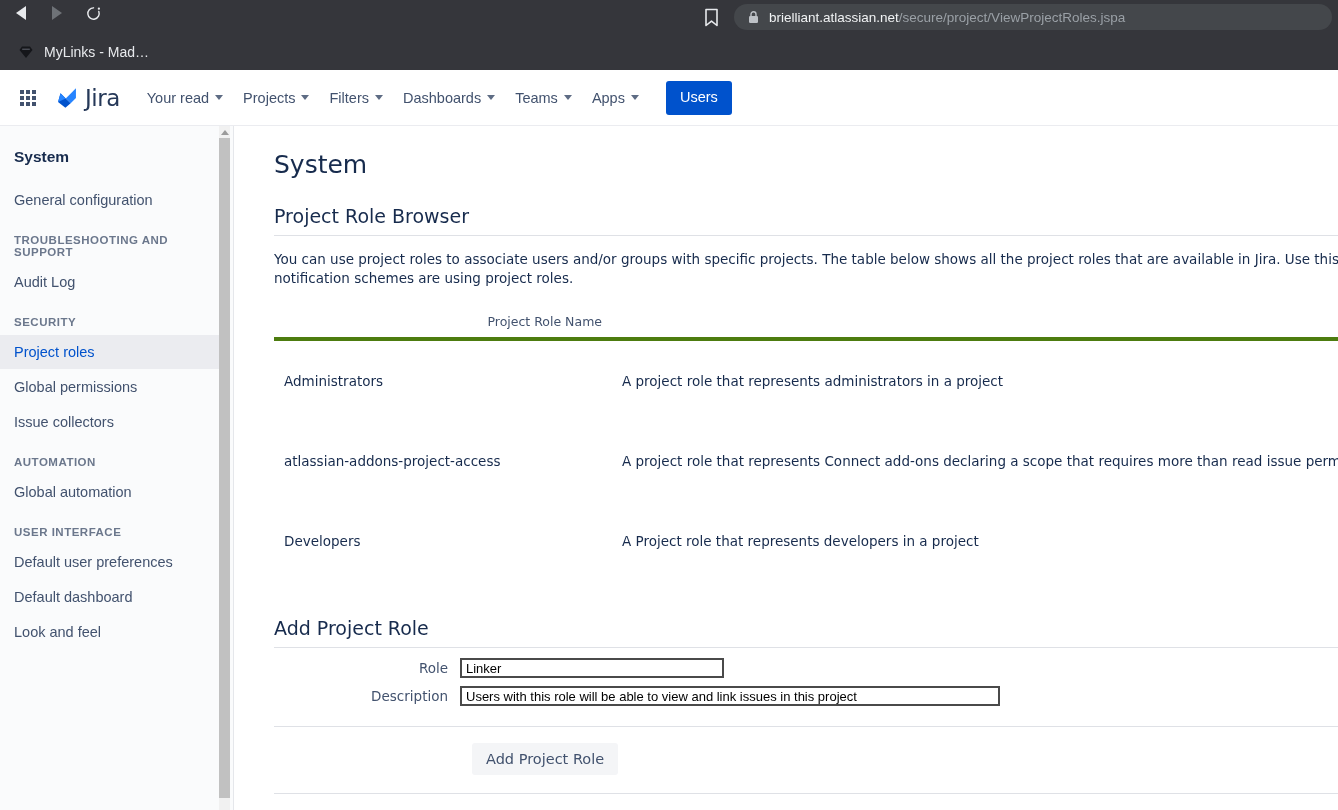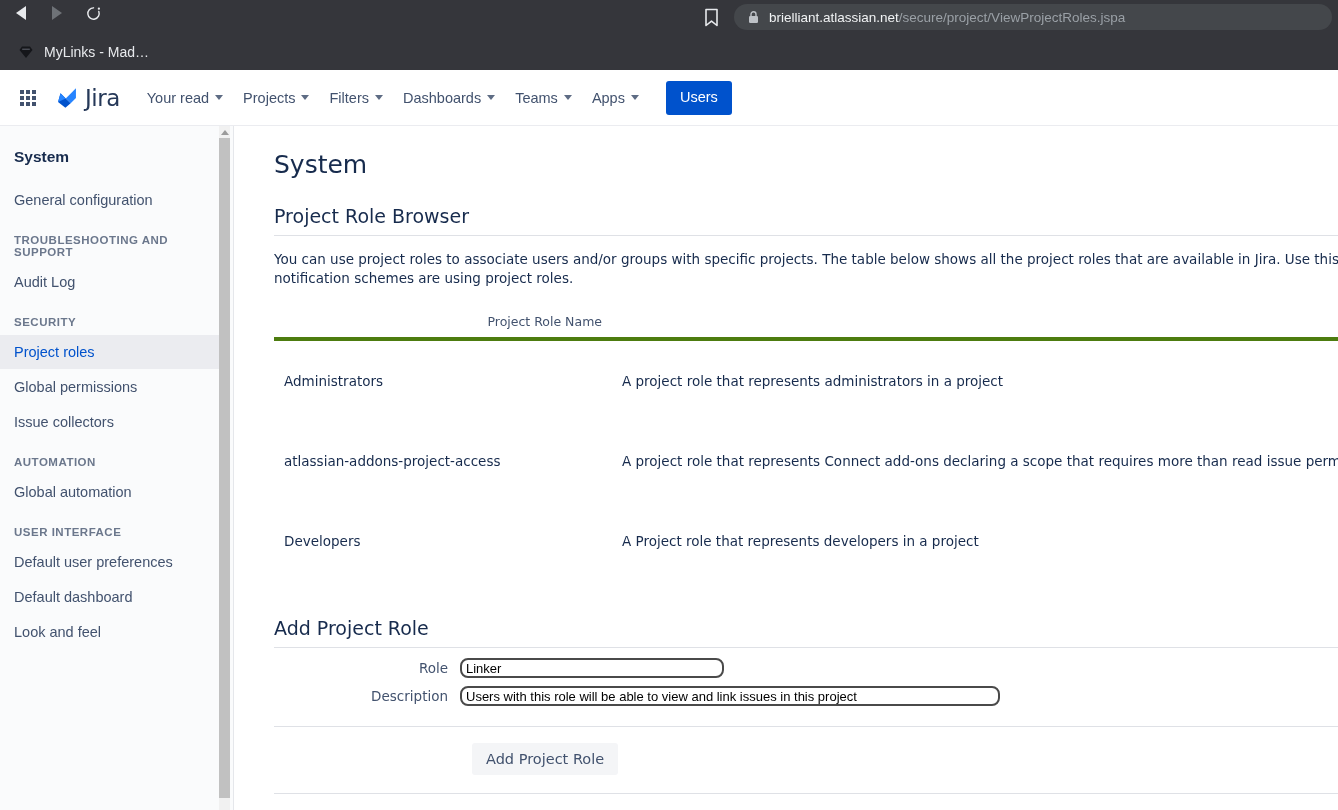--- a/index.html
+++ b/index.html
@@ -333,21 +333,21 @@
     font-size: 13.5px;
     color: #42526e;
     font-family: "DejaVu Sans", sans-serif;
   }
   .form-input {
     font-family: "Liberation Sans", sans-serif;
     font-size: 13px;
     color: #000000;
     padding: 2px 4px;
     border: 2px solid #4a4a4a;
-    border-radius: 8px;
+    border-radius: 0;
     background: #ffffff;
     height: 20px;
     outline: none;
   }
   #name-input { width: 264px; }
   #desc-input { width: 540px; }
 
   #submit-row {
     width: 1298px;
     padding: 16px 0 18px 0;

